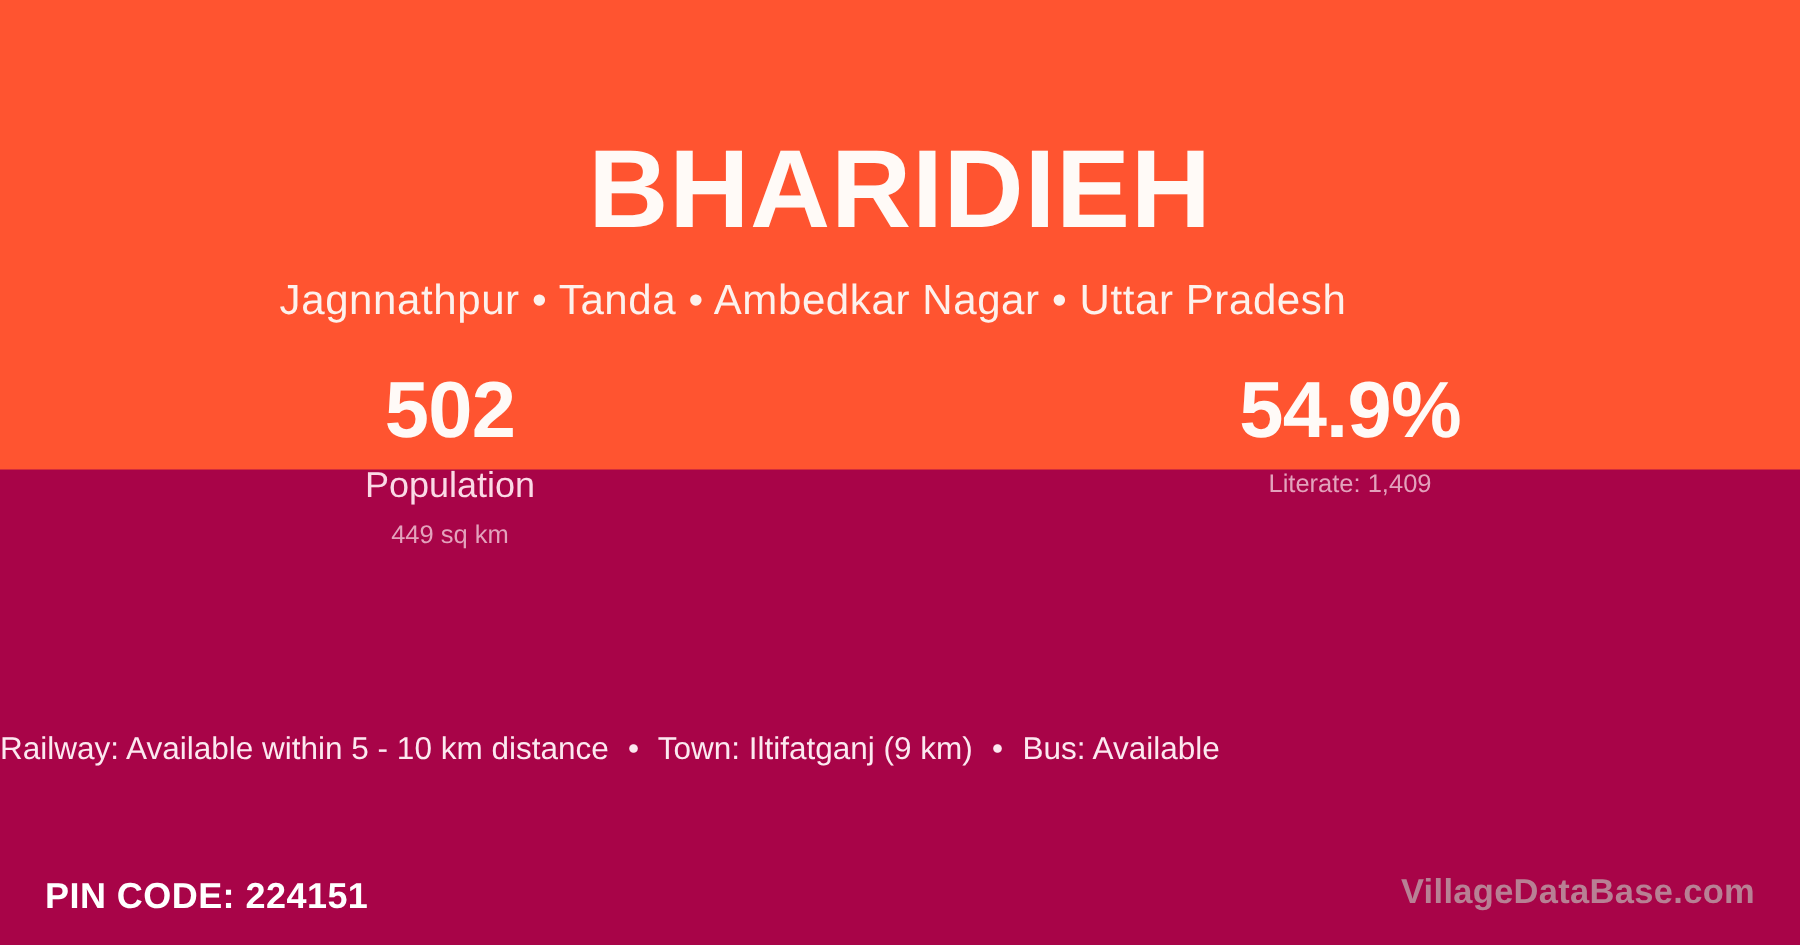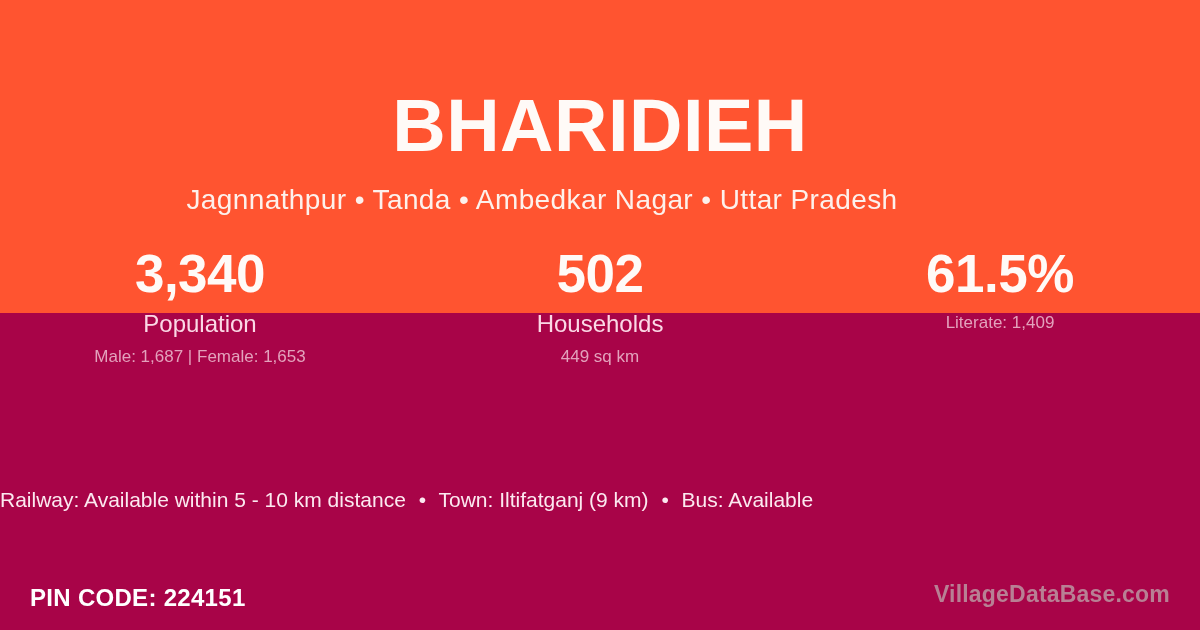--- a/index.html
+++ b/index.html
@@ -160,34 +160,29 @@
 
   <div class="band-orange"></div>
 
   <div class="header">
     <h1 class="village-title">BHARIDIEH</h1>
     <h2 class="village-subtitle">Jagnnathpur  •  Tanda  •  Ambedkar Nagar  •  Uttar Pradesh</h2>
   </div>
 
   <div class="stats-row">
 
-    <div class="stat-col">
-      <div class="stat-value">3,340</div>
-      <div class="stat-label">Population</div>
-      <div class="stat-sub">Male: 1,687 | Female: 1,653</div>
-    </div>
 
     <div class="stat-col">
       <div class="stat-value">502</div>
-      <div class="stat-label">Households</div>
+      <div class="stat-label">Population</div>
       <div class="stat-sub">449 sq km</div>
     </div>
 
     <div class="stat-col">
-      <div class="stat-value">61.5%</div>
+      <div class="stat-value">54.9%</div>
       <div class="stat-sub">Literate: 1,409</div>
     </div>
 
   </div>
 
   <div class="amenities">
     <span>Railway: Available within 5 - 10 km distance</span>
     <span class="amenity-sep">•</span>
     <span>Town: Iltifatganj (9 km)</span>
     <span class="amenity-sep">•</span>

